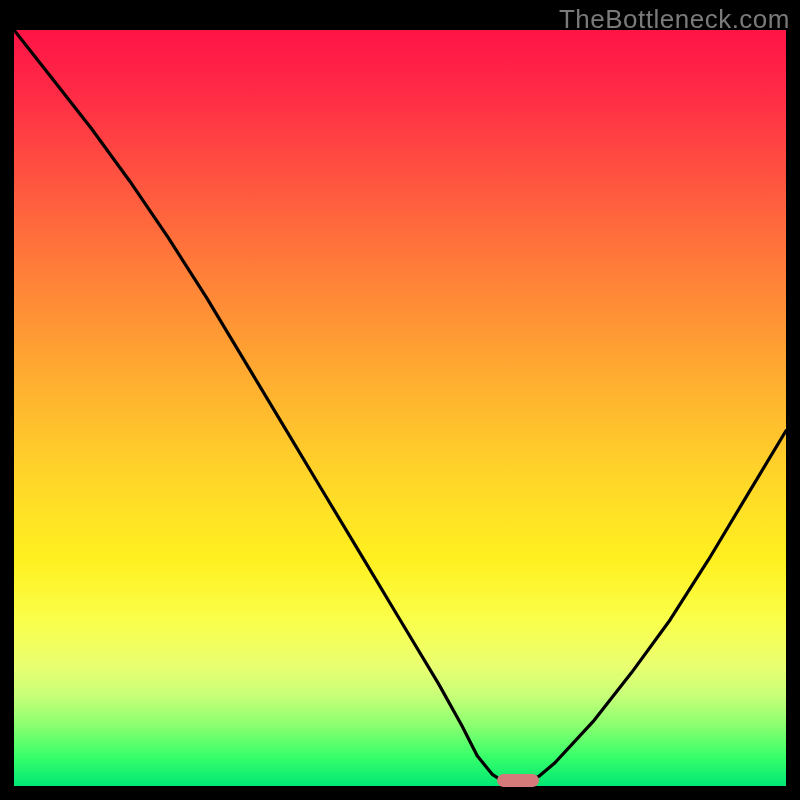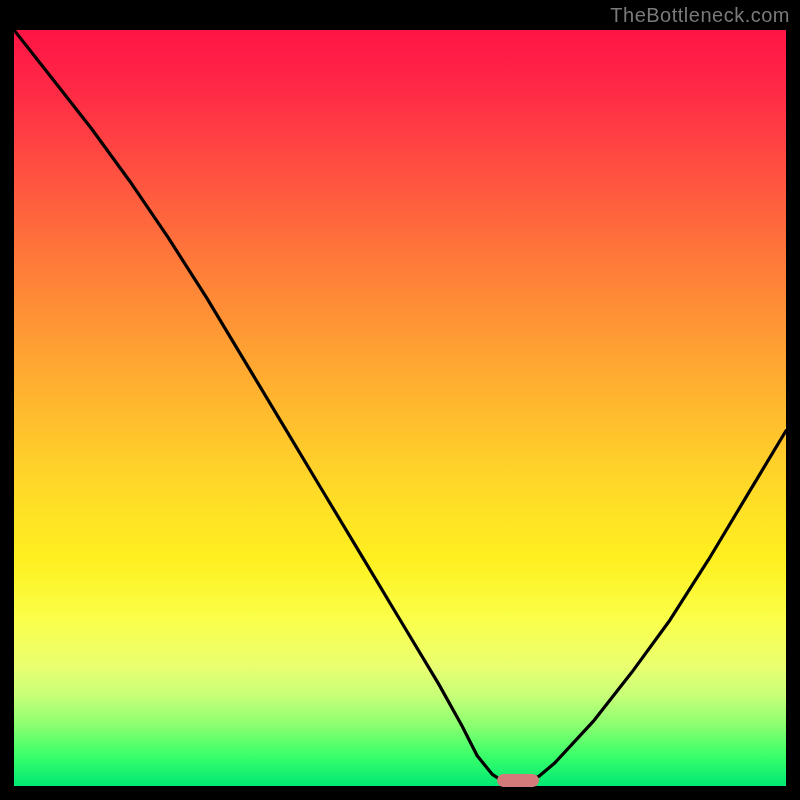--- a/index.html
+++ b/index.html
@@ -15,21 +15,21 @@
     position: relative;
     width: 800px;
     height: 800px;
     background: #000;
   }
   .watermark {
     position: absolute;
     top: 4px;
     right: 10px;
     color: #7a7a7a;
-    font-size: 20px;
+    font-size: 26px;
     font-weight: 500;
     letter-spacing: 0.5px;
     z-index: 10;
   }
   .plot-area {
     position: absolute;
     left: 14px;
     top: 30px;
     width: 772px;
     height: 756px;

